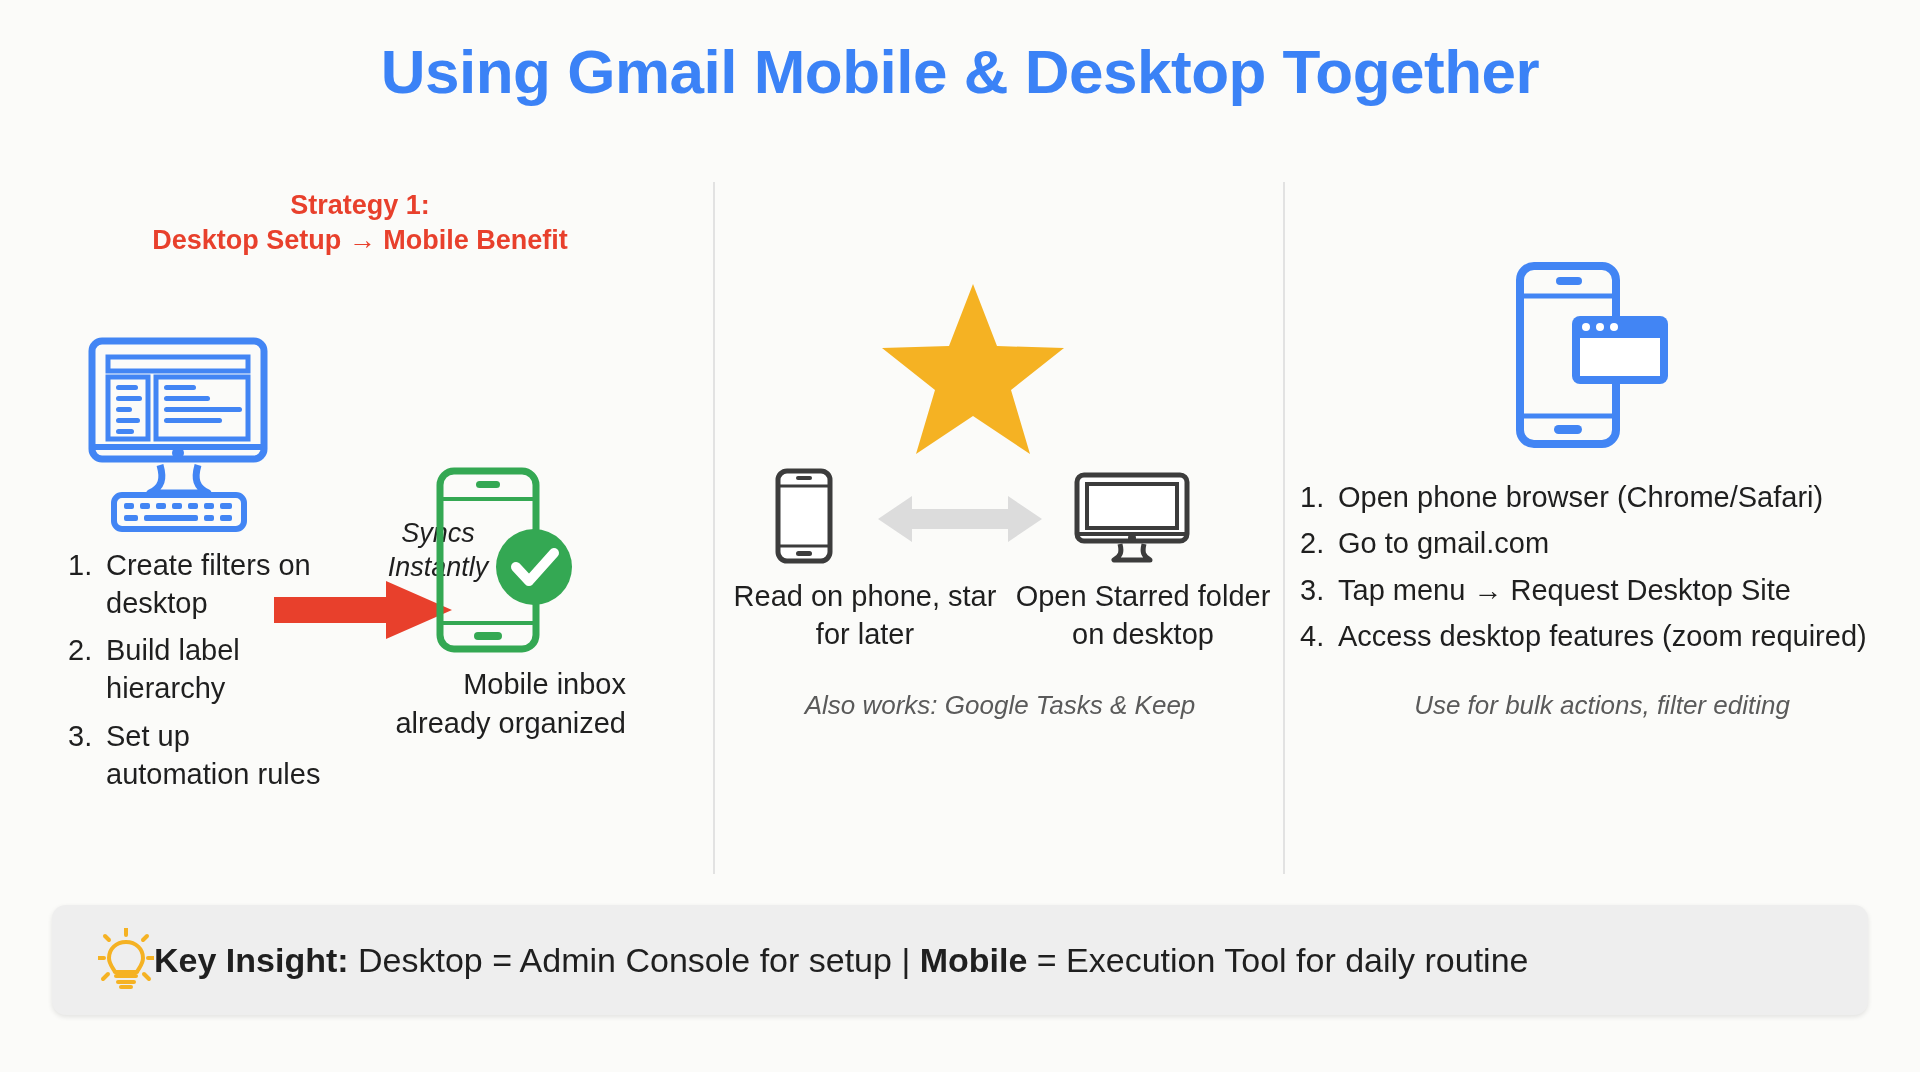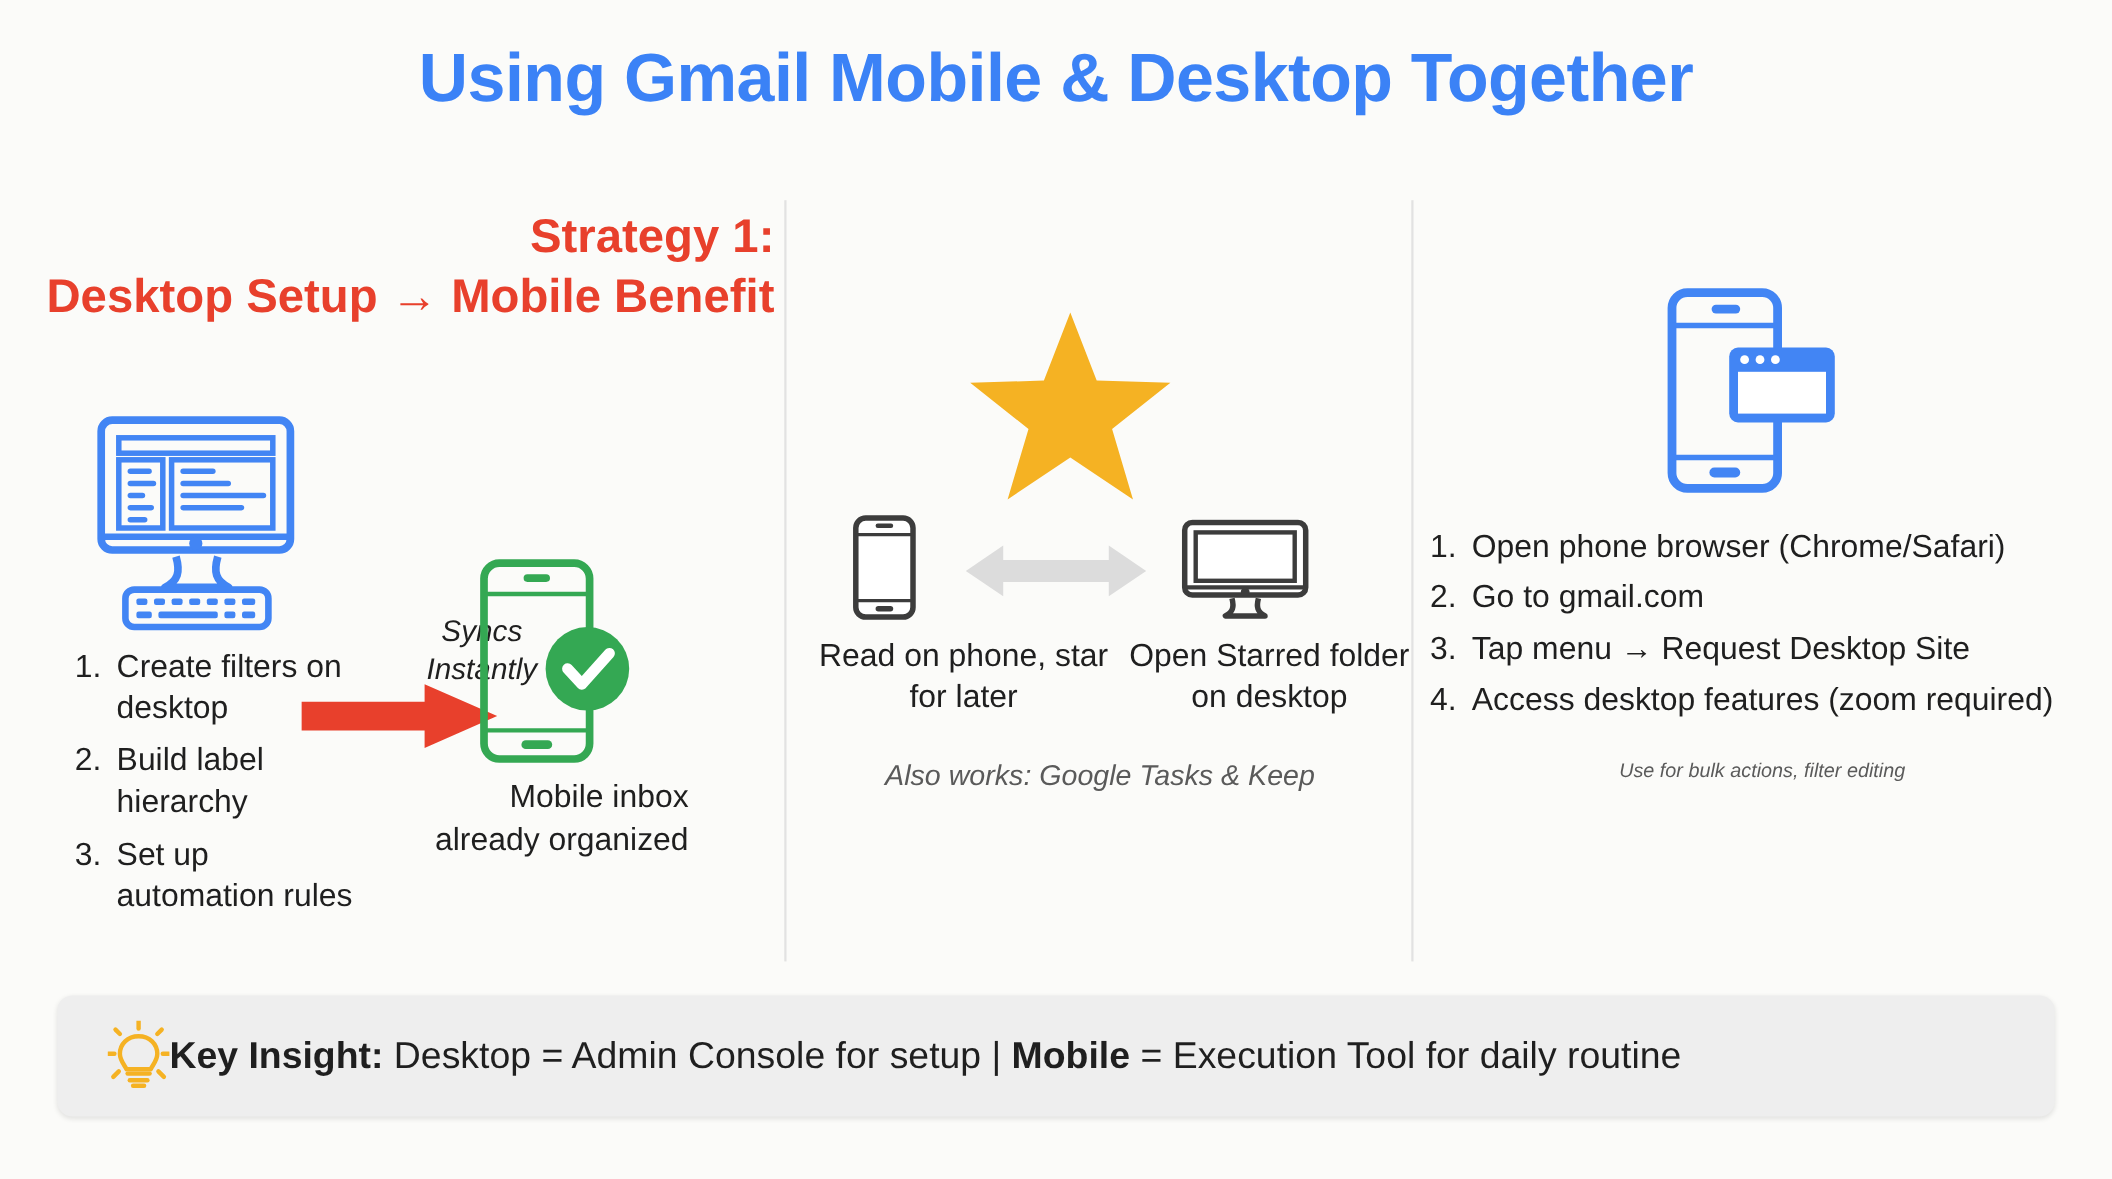--- a/index.html
+++ b/index.html
@@ -47,22 +47,22 @@
   
   .column {
     position: absolute;
     top: 188px;
   }
   #col-1 { left: 16px;   width: 688px; }
   #col-2 { left: 722px;  width: 556px; }
   #col-3 { left: 1292px; width: 620px; }
 
   .col-header {
-    text-align: right;
-    font-size: 43px;
+    text-align: center;
+    font-size: 27px;
     font-weight: bold;
     line-height: 1.28;
     white-space: pre-line;
   }
   #col-1 .col-header { color: #e8402c; }
   #col-2 .col-header { color: #f1b412; }
   #col-3 .col-header { color: #4285f4; }
 
   
   #s1-body {
@@ -146,21 +146,21 @@
     top: 278px;
     width: 556px;
     height: 100px;
   }
   #s2-phone { position: absolute; left: 52px; top: 2px; width: 60px; height: 96px; }
   #s2-bidi  { position: absolute; left: 156px; top: 28px; width: 164px; height: 50px; }
   #s2-desktop { position: absolute; left: 352px; top: 6px; width: 116px; height: 92px; }
 
   #s2-captions {
     position: absolute;
-    left: 15px;
+    left: 4px;
     top: 390px;
     width: 556px;
     display: flex;
   }
   #s2-captions .cap {
     flex: 1;
     text-align: center;
     font-size: 29px;
     color: #1f1f1f;
     line-height: 1.3;
@@ -202,21 +202,21 @@
     margin-bottom: 8px;
   }
   #s3-list .num { width: 38px; flex: none; }
   #s3-list .txt { flex: 1; }
   #s3-footnote {
     position: absolute;
     left: 0;
     top: 502px;
     width: 620px;
     text-align: center;
-    font-size: 18px;
+    font-size: 26px;
     font-style: italic;
     color: #5a5a5a;
   }
 
   
   #footer-card {
     position: absolute;
     left: 52px;
     top: 905px;
     width: 1816px;

